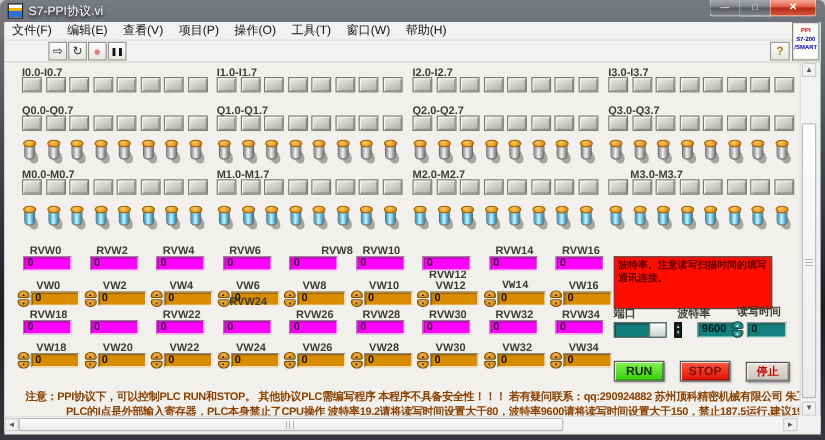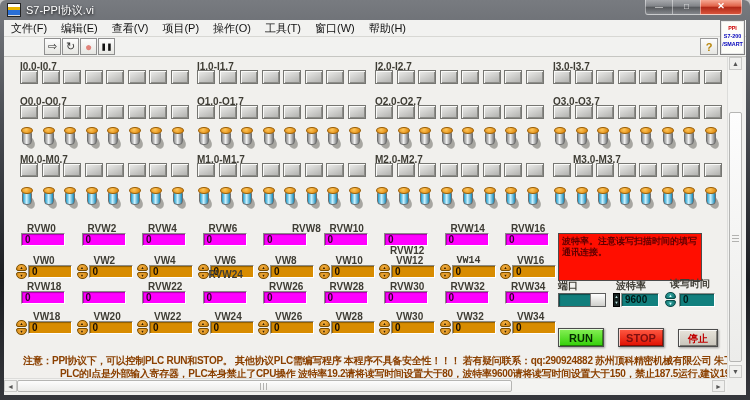--- a/index.html
+++ b/index.html
@@ -147,21 +147,21 @@
           <div>通讯连接。</div>
         </div>
 
         <div class="reg-label" style="left:554px;top:224px;">端口</div>
         <div class="port-ctl">
           <div class="port-handle"></div>
         </div>
 
         <div class="reg-label" style="left:612px;top:224px;">波特率</div>
         <div class="mini-spin">▲<br>▼</div>
-        <div class="numfield teal" style="left:617px;top:236px;width:38px;height:14px;">9600</div>
+        <div class="numfield teal" style="left:630px;top:236px;width:38px;height:14px;">9600</div>
 
         <div class="reg-label" style="left:666px;top:222px;">读写时间</div>
         <div class="spinner teal" style="left:661px;top:235px;">
           <div class="sa up">▲</div>
           <div class="sa dn">▼</div>
         </div>
         <div class="numfield teal" style="left:675px;top:236px;width:36px;height:14px;">0</div>
 
         <div class="btn3d btn-run">RUN</div>
         <div class="btn3d btn-stop">STOP</div>

